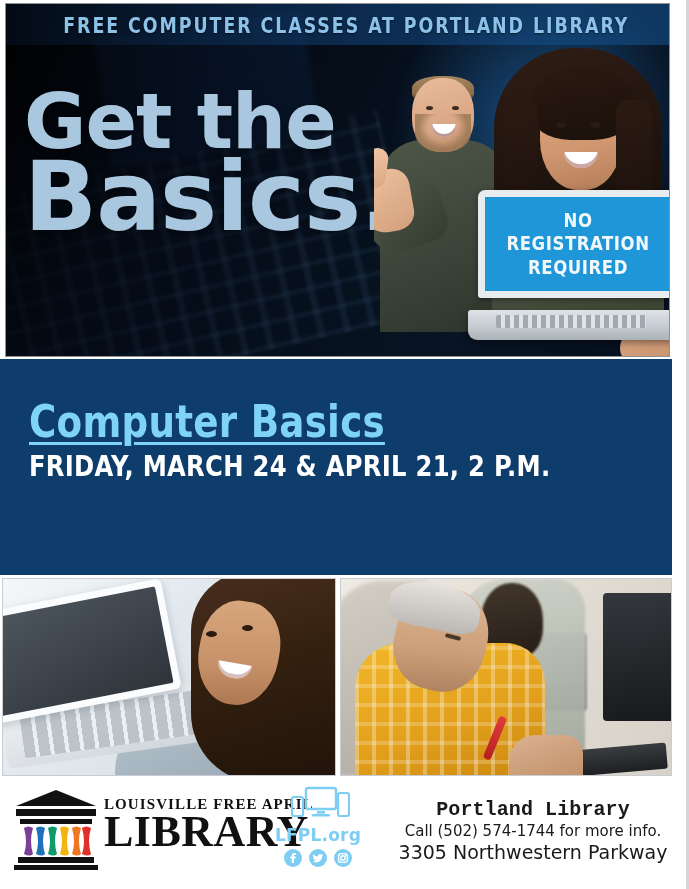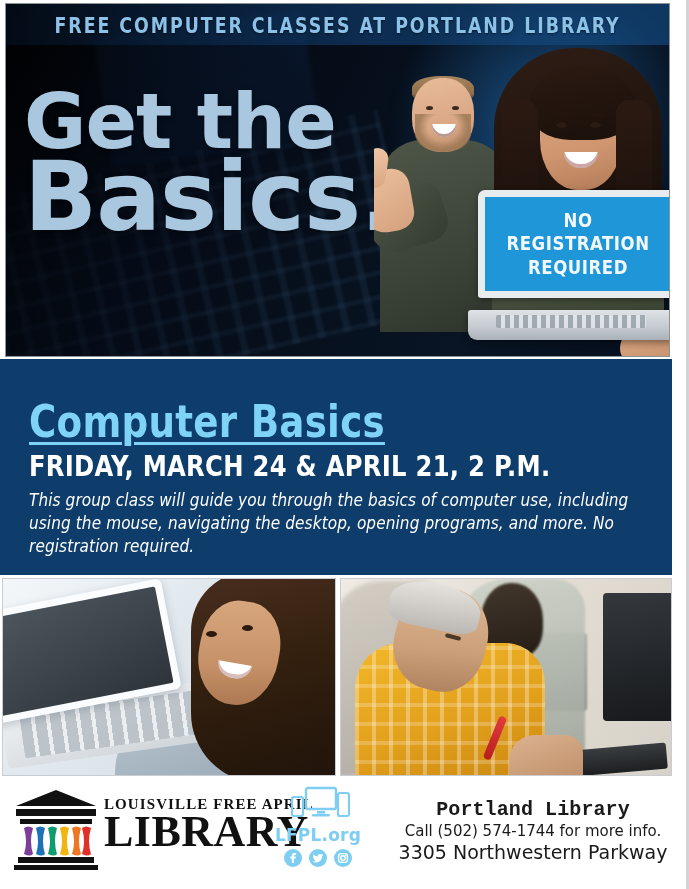--- a/index.html
+++ b/index.html
@@ -78,21 +78,21 @@
     width: 330px; height: 300px;
     background: radial-gradient(circle at 50% 50%, rgba(36,110,180,.75), rgba(16,60,110,0) 68%);
     filter: blur(6px);
   }
 
   .hero-title-bar {
     position: absolute;
     left: 0; top: 0;
     width: 100%;
     padding: 9px 0 7px 0;
-    text-align: center;
+    text-align: right;
     background: linear-gradient(90deg, rgba(6,18,36,.55) 0%, rgba(18,70,126,.55) 55%, rgba(21,85,148,.55) 100%);
   }
   .hero-kicker {
     font-family: "DejaVu Sans Condensed", "Liberation Sans Narrow", "Liberation Sans", sans-serif;
     font-weight: 700;
     font-size: 22px;
     letter-spacing: 2.2px;
     color: #8dc2e8;
     white-space: nowrap;
     transform: scaleX(.88);
@@ -699,21 +699,20 @@
             <div>REQUIRED</div>
           </div>
         </div>
       </div>
     </div>
   </div>
 
   <div class="info">
     <div class="class-title">Computer Basics</div>
     <div class="class-when">FRIDAY, MARCH 24 &amp; APRIL 21, 2 P.M.</div>
-    <div class="class-desc">This group class will guide you through the basics of computer use, including using the mouse, navigating the desktop, opening programs, and more. No registration required.</div>
   </div>
 
   <div class="photos">
     <div class="photo photo-left">
       <div class="pl-bg"></div>
       <div class="pl-shoulder"></div>
       <div class="pl-laptop">
         <div class="pl-base"></div>
         <div class="pl-keys"></div>
         <div class="pl-lid">

